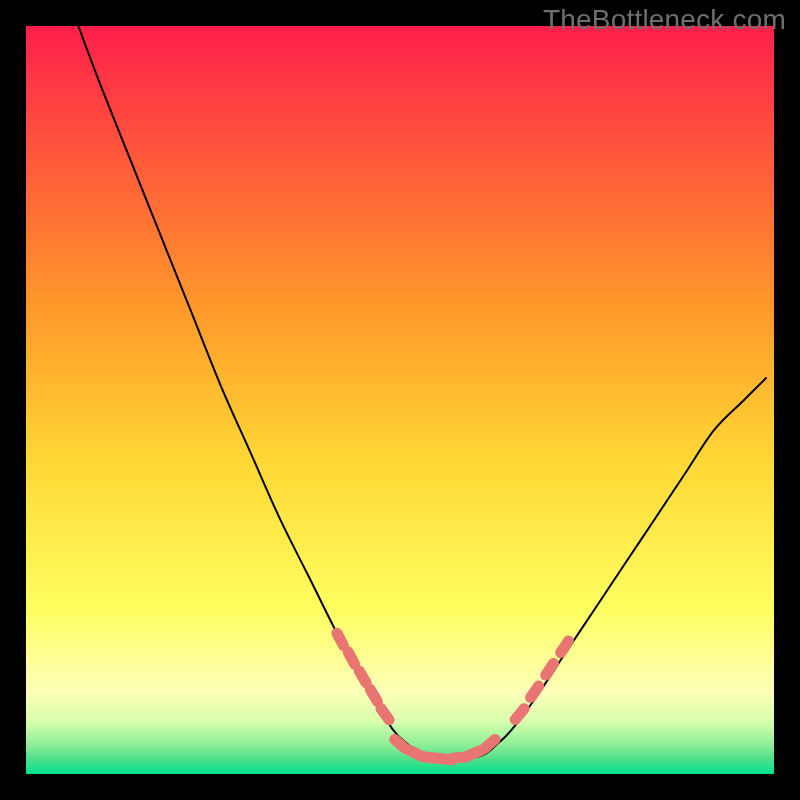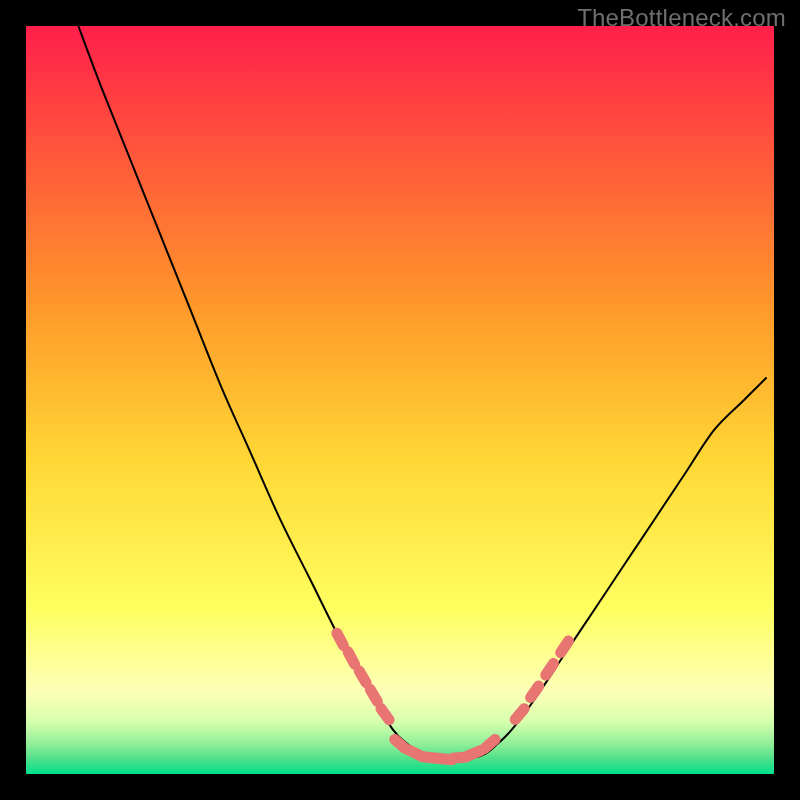--- a/index.html
+++ b/index.html
@@ -25,21 +25,21 @@
     left: 26px;
     width: 748px;
     height: 748px;
     
   }
   .watermark {
     position: absolute;
     top: 4px;
     right: 14px;
     color: #6f6f6f;
-    font-size: 24px;
+    font-size: 28px;
     letter-spacing: 0.2px;
     font-weight: 400;
     user-select: none;
   }
 </style>
 </head>
 <body>
 
 <div class="frame">
 

